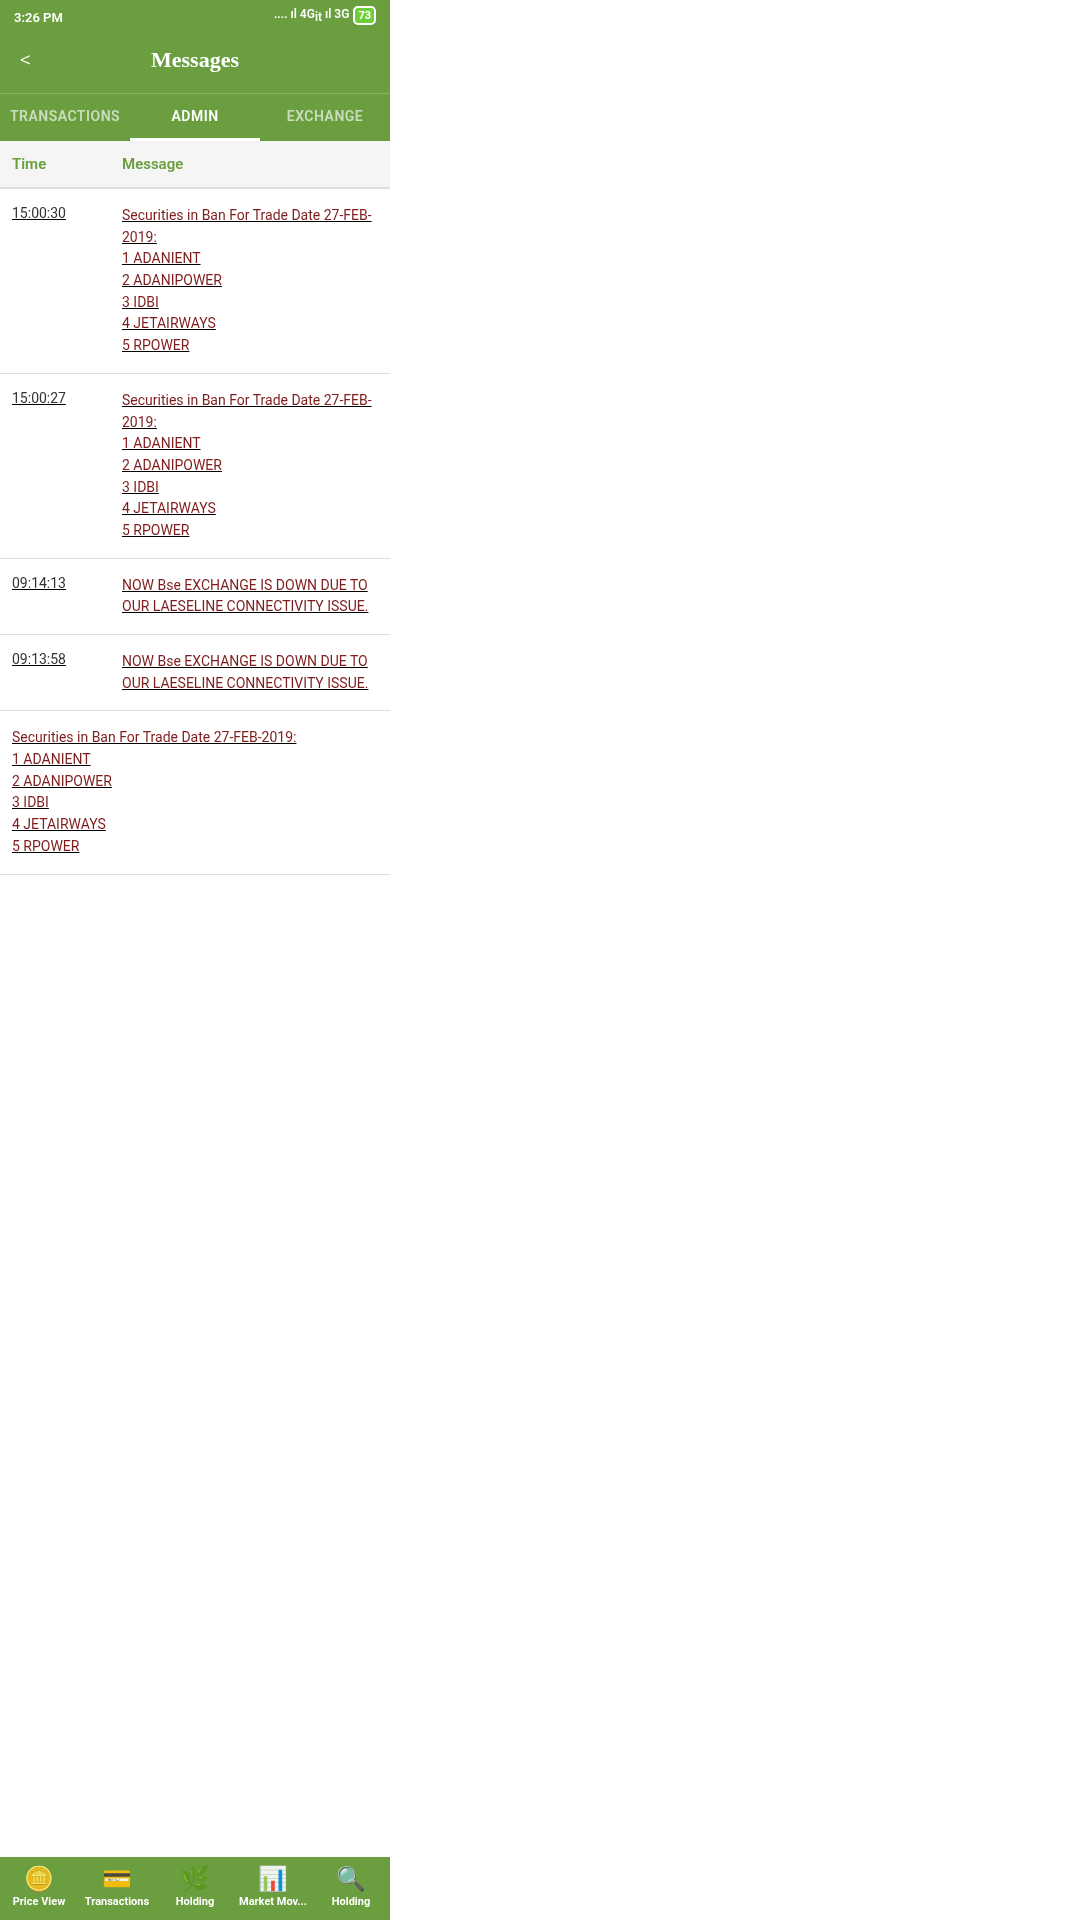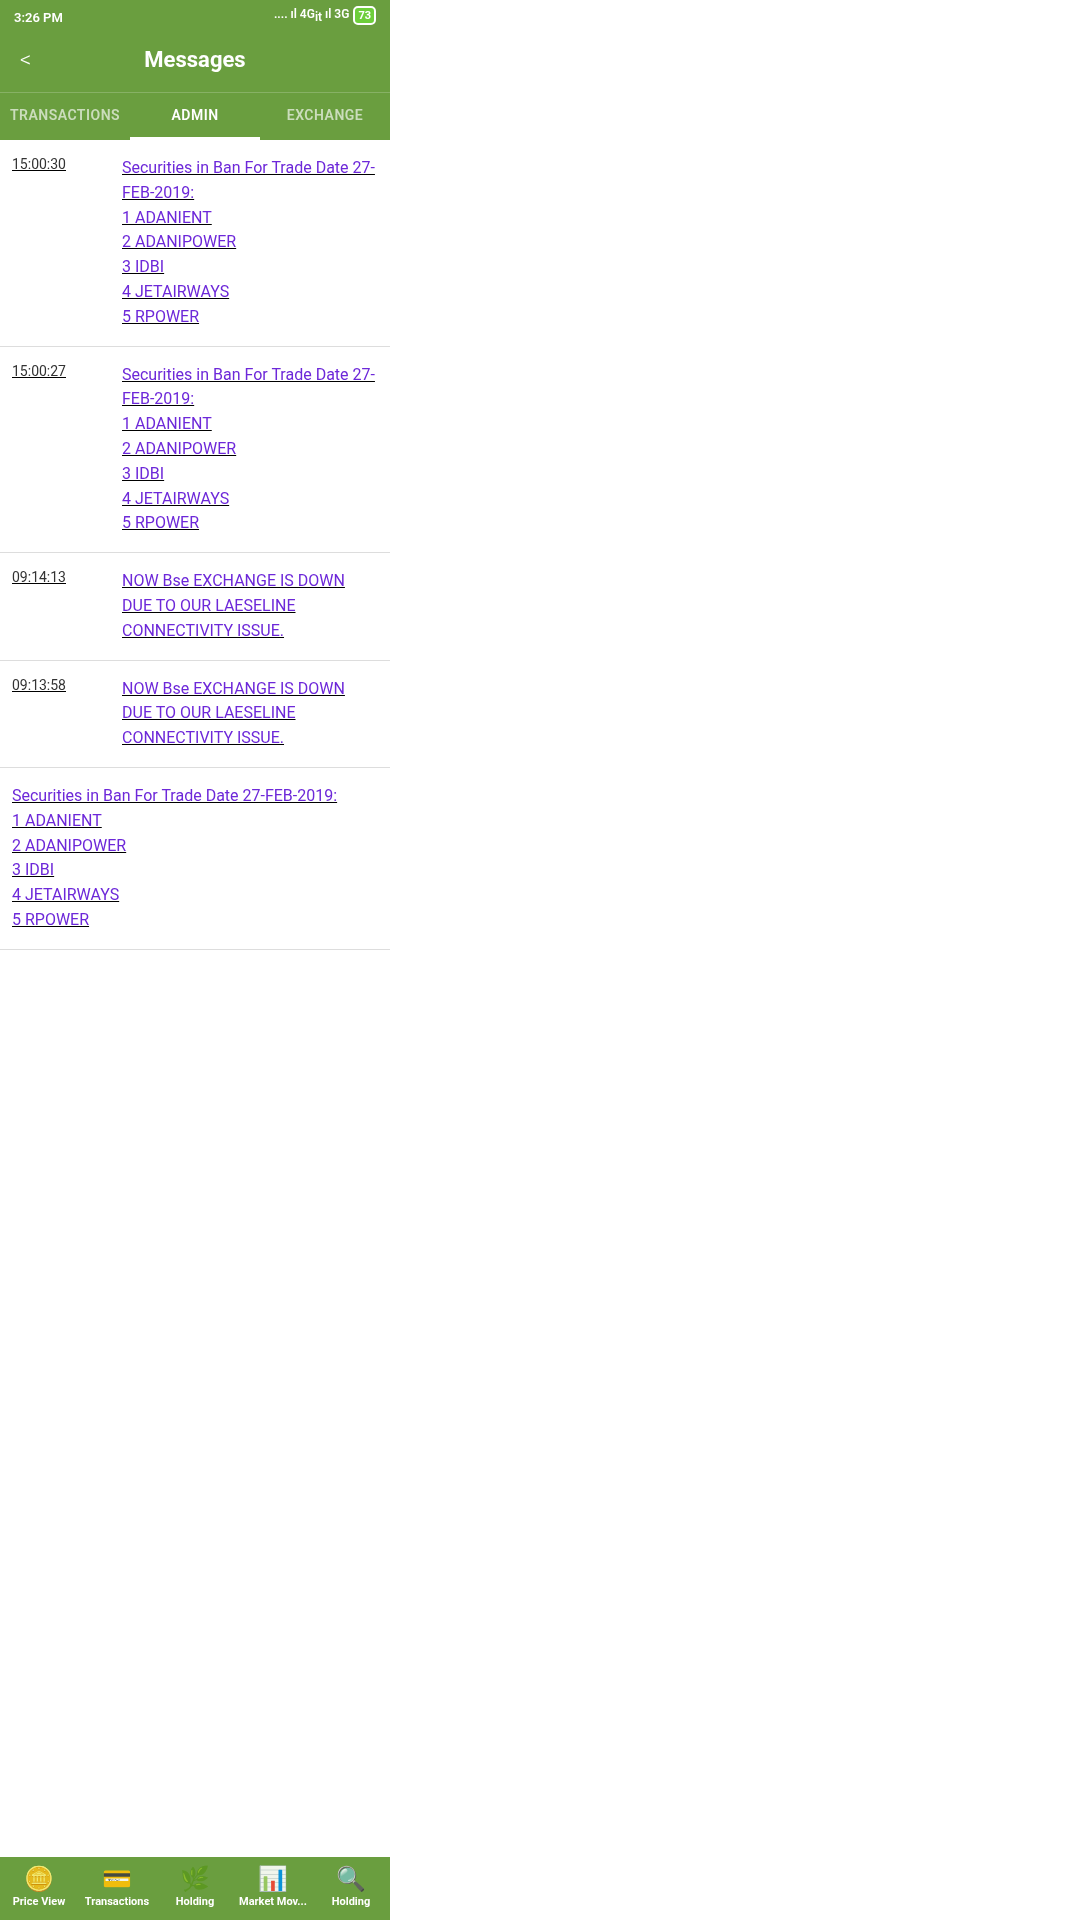--- a/index.html
+++ b/index.html
@@ -54,20 +54,21 @@
       color: white;
       font-size: 22px;
       font-weight: 300;
       cursor: pointer;
       line-height: 1;
     }
     .header-title {
       color: white;
       font-size: 22px;
       font-weight: bold;
+      font-family: Liberation Serif, serif;
     }
 
     
     .tabs {
       background: #6a9e3f;
       display: flex;
       border-top: 1px solid rgba(255,255,255,0.2);
     }
     .tab {
       flex: 1;
@@ -113,22 +114,22 @@
       width: 110px;
       min-width: 110px;
       padding: 16px 12px;
       font-size: 14px;
       color: #333;
       vertical-align: top;
     }
     .msg-content {
       flex: 1;
       padding: 16px 12px;
-      font-size: 16px;
-      color: #6d28d9;
+      font-size: 14px;
+      color: #7f1d1d;
       line-height: 1.55;
     }
 
     
     .bottom-nav {
       position: fixed;
       bottom: 0;
       left: 0;
       width: 390px;
       background: #6a9e3f;
@@ -178,20 +179,24 @@
 </div>
 
 <div class="tabs">
   <div class="tab">TRANSACTIONS</div>
   <div class="tab active">ADMIN</div>
   <div class="tab">EXCHANGE</div>
 </div>
 
 <div class="content-area">
 
+  <div class="table-header">
+    <div class="col-time">Time</div>
+    <div class="col-msg">Message</div>
+  </div>
 
   <div id="messages-container">
       <div class="message-row">
         <div class="msg-time">15:00:30</div>
         <div class="msg-content" style="white-space: pre-line;">Securities in Ban For Trade Date 27-FEB-2019:
 1  ADANIENT
 2  ADANIPOWER
 3  IDBI
 4  JETAIRWAYS
 5  RPOWER</div>

